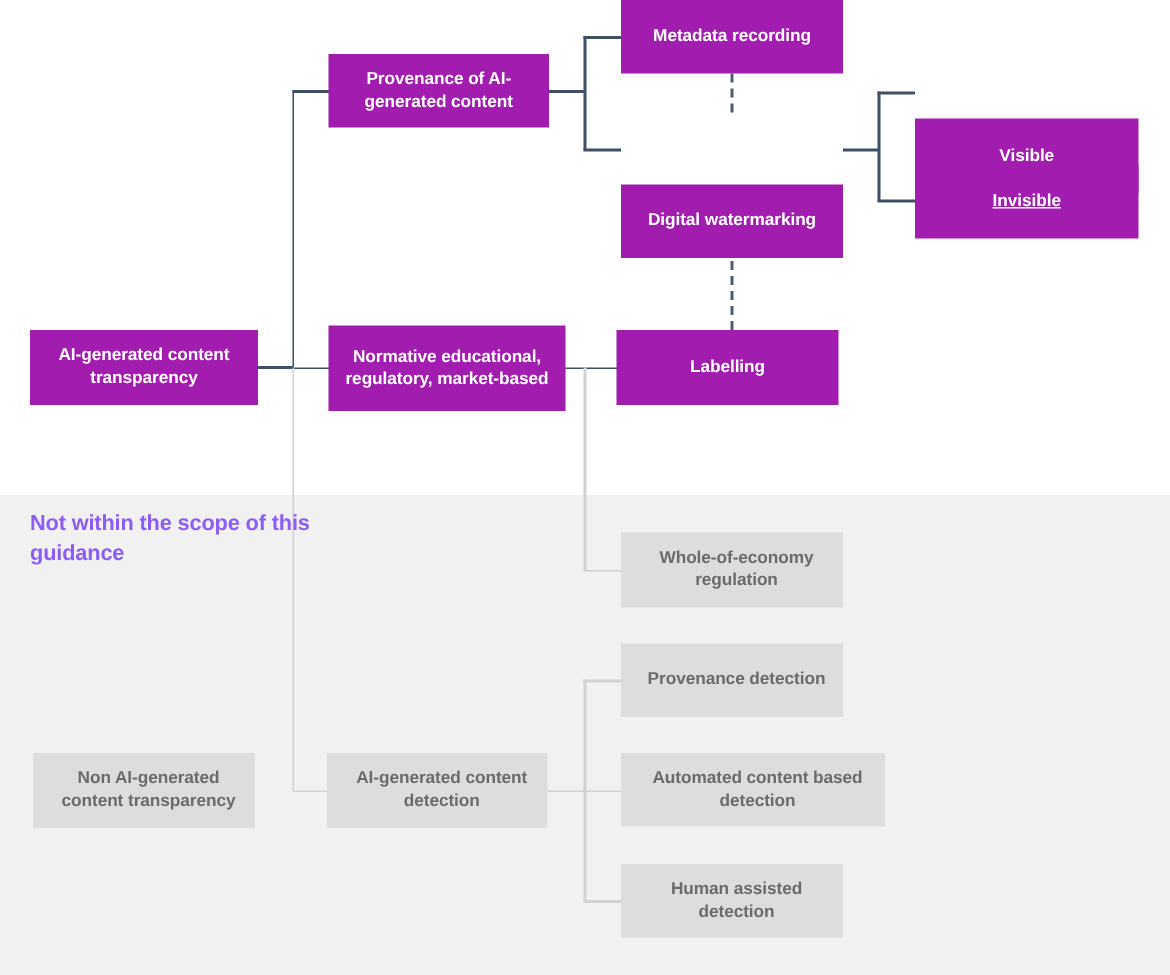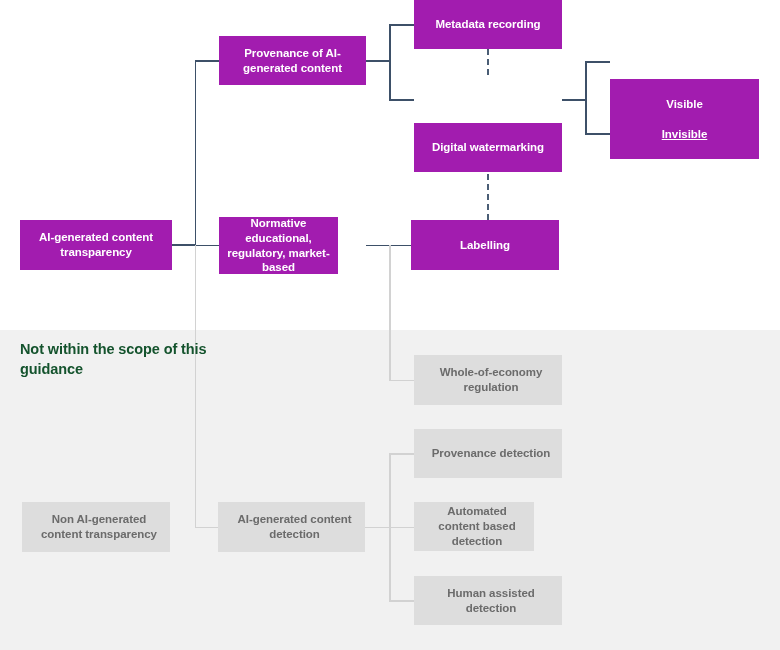--- a/index.html
+++ b/index.html
@@ -30,21 +30,21 @@
   }
 
   .scope-label {
     position: absolute;
     left: 20px;
     top: 340px;
     width: 200px;
     font-size: 14.5px;
     font-weight: bold;
     line-height: 1.35;
-    color: #14532d;
+    color: #8b5cf6;
     letter-spacing: -0.1px;
   }
 
   
   .conn {
     position: absolute;
     background: #3d5068;
   }
   .conn.grey {
     background: #d2d2d2;
@@ -130,21 +130,21 @@
   <div class="dashed-v" style="left:487px; top:124px; height:96px;"></div>
 
   <div class="node dark" style="left:20px; top:220px; width:152px; height:50px;">
     <span>AI-generated content transparency</span>
   </div>
 
   <div class="node dark" style="left:219px; top:36px; width:147px; height:49px;">
     <span>Provenance of AI-generated content</span>
   </div>
 
-  <div class="node dark" style="left:219px; top:217px; width:119px; height:57px;">
+  <div class="node dark" style="left:219px; top:217px; width:158px; height:57px;">
     <span>Normative educational, regulatory, market-based</span>
   </div>
 
   <div class="node dark" style="left:414px; top:0px; width:148px; height:49px;">
     <span>Metadata recording</span>
   </div>
 
   <div class="node dark" style="left:414px; top:75px; width:148px; height:49px;margin-top:48px;">
     <span>Digital watermarking</span>
   </div>
@@ -170,21 +170,21 @@
   </div>
 
   <div class="node grey" style="left:22px; top:502px; width:148px; height:50px;">
     <span>Non AI-generated content transparency</span>
   </div>
 
   <div class="node grey" style="left:414px; top:429px; width:148px; height:49px;">
     <span>Provenance detection</span>
   </div>
 
-  <div class="node grey" style="left:414px; top:502px; width:120px; height:49px;text-align:center;">
+  <div class="node grey" style="left:414px; top:502px; width:176px; height:49px;text-align:center;">
     <span>Automated content based detection</span>
   </div>
 
   <div class="node grey" style="left:414px; top:576px; width:148px; height:49px;">
     <span>Human assisted detection</span>
   </div>
 
   <div class="scope-label">Not within the scope
 of this guidance</div>
 

